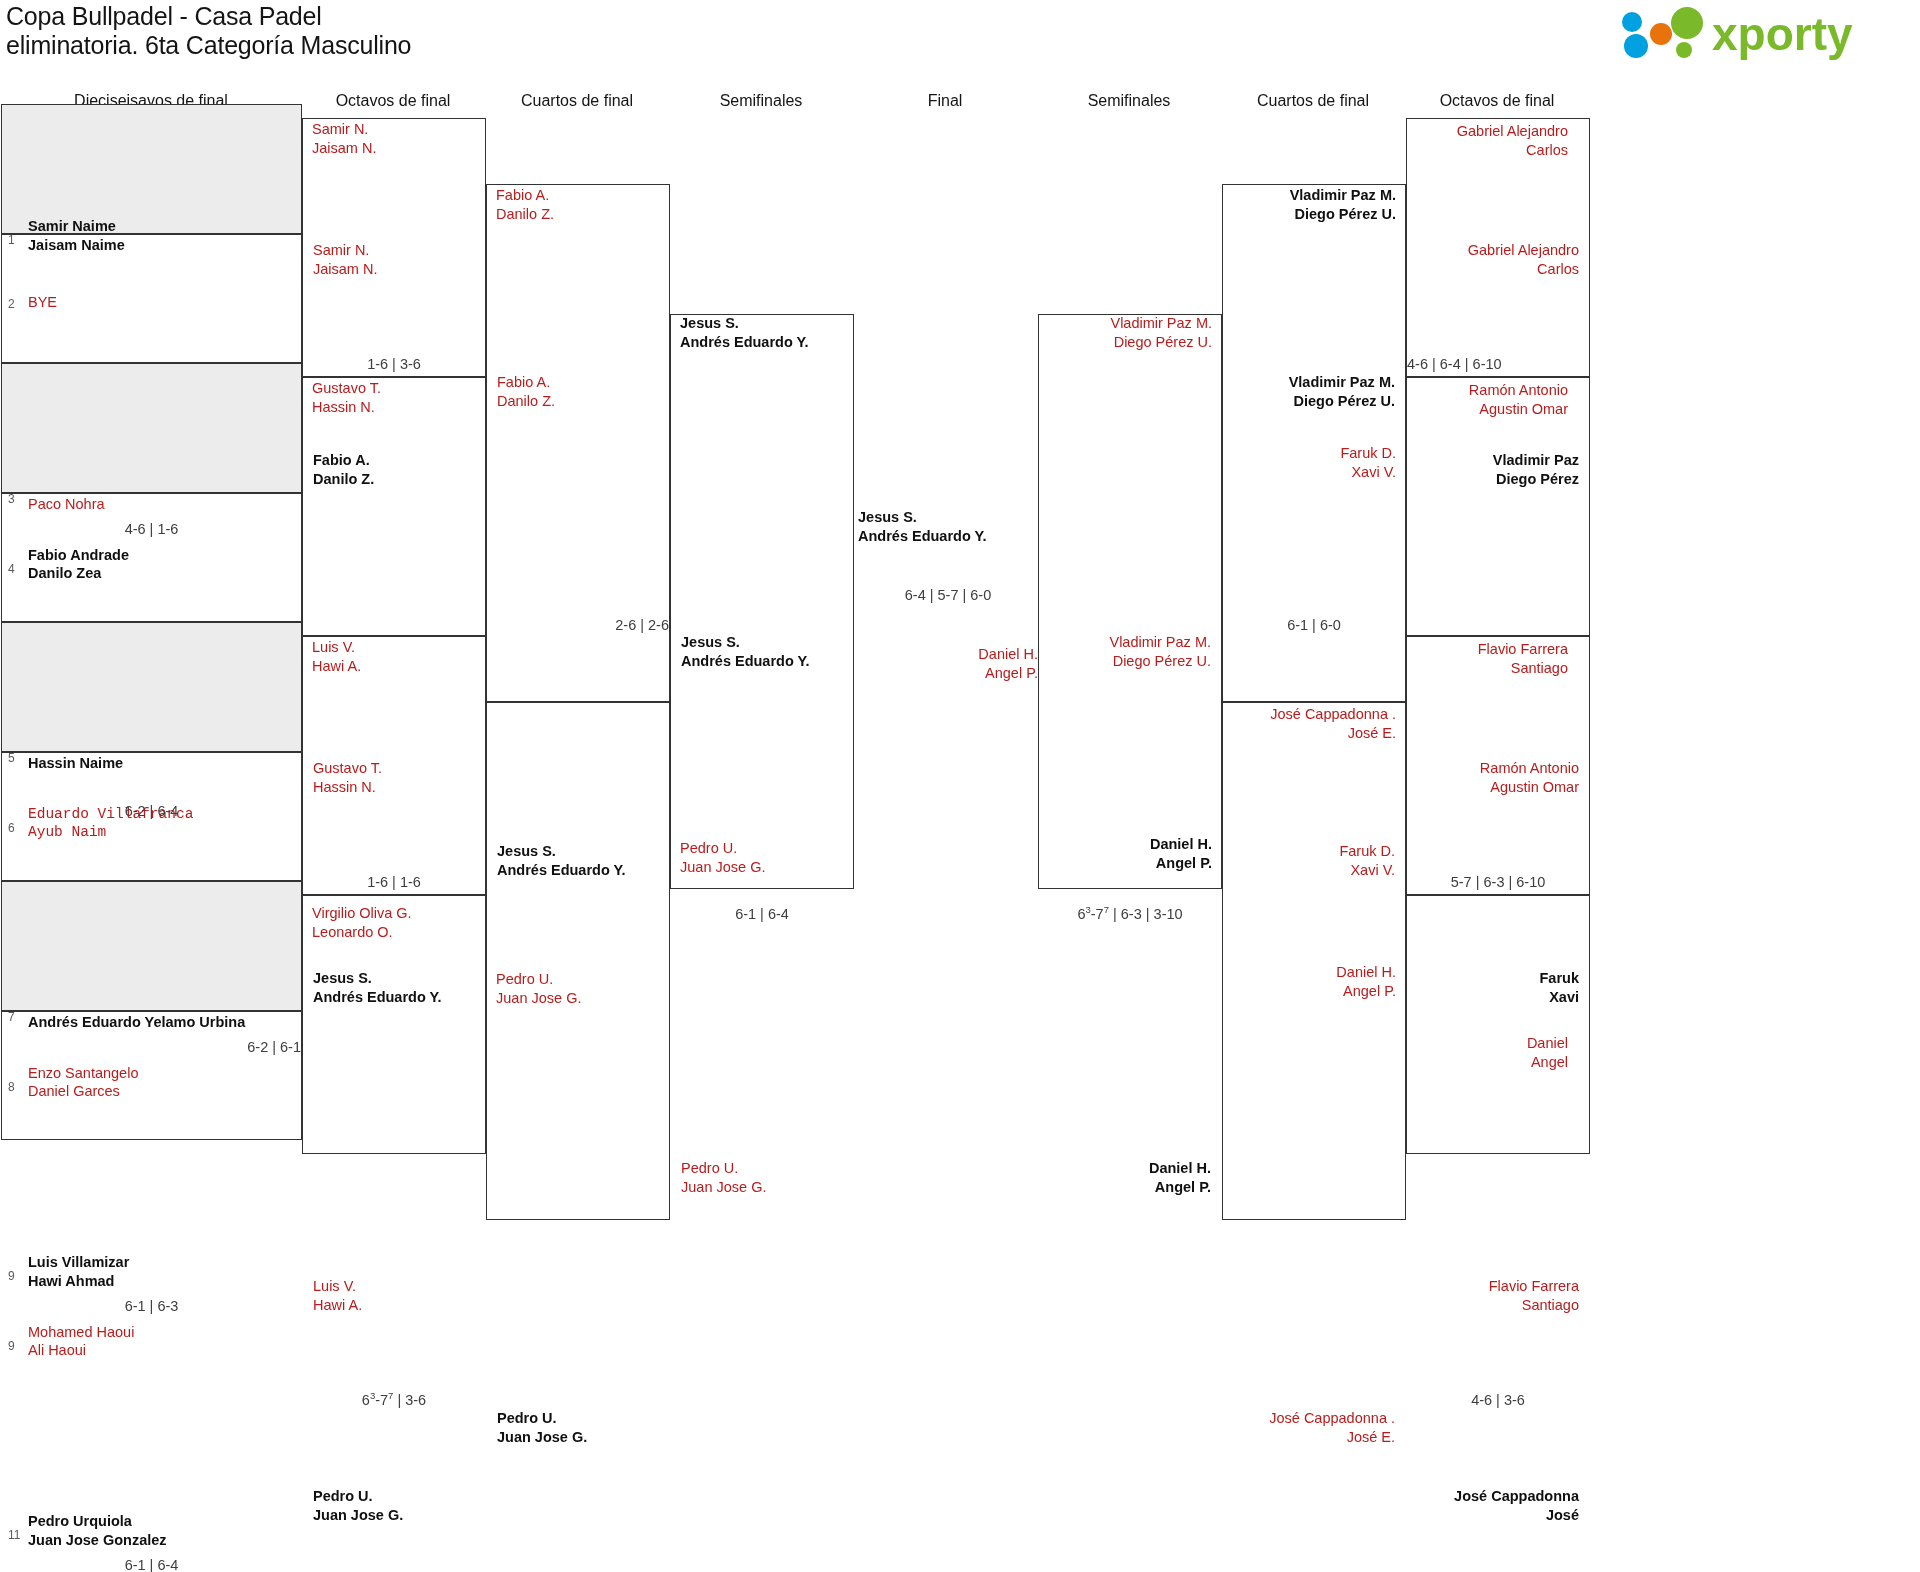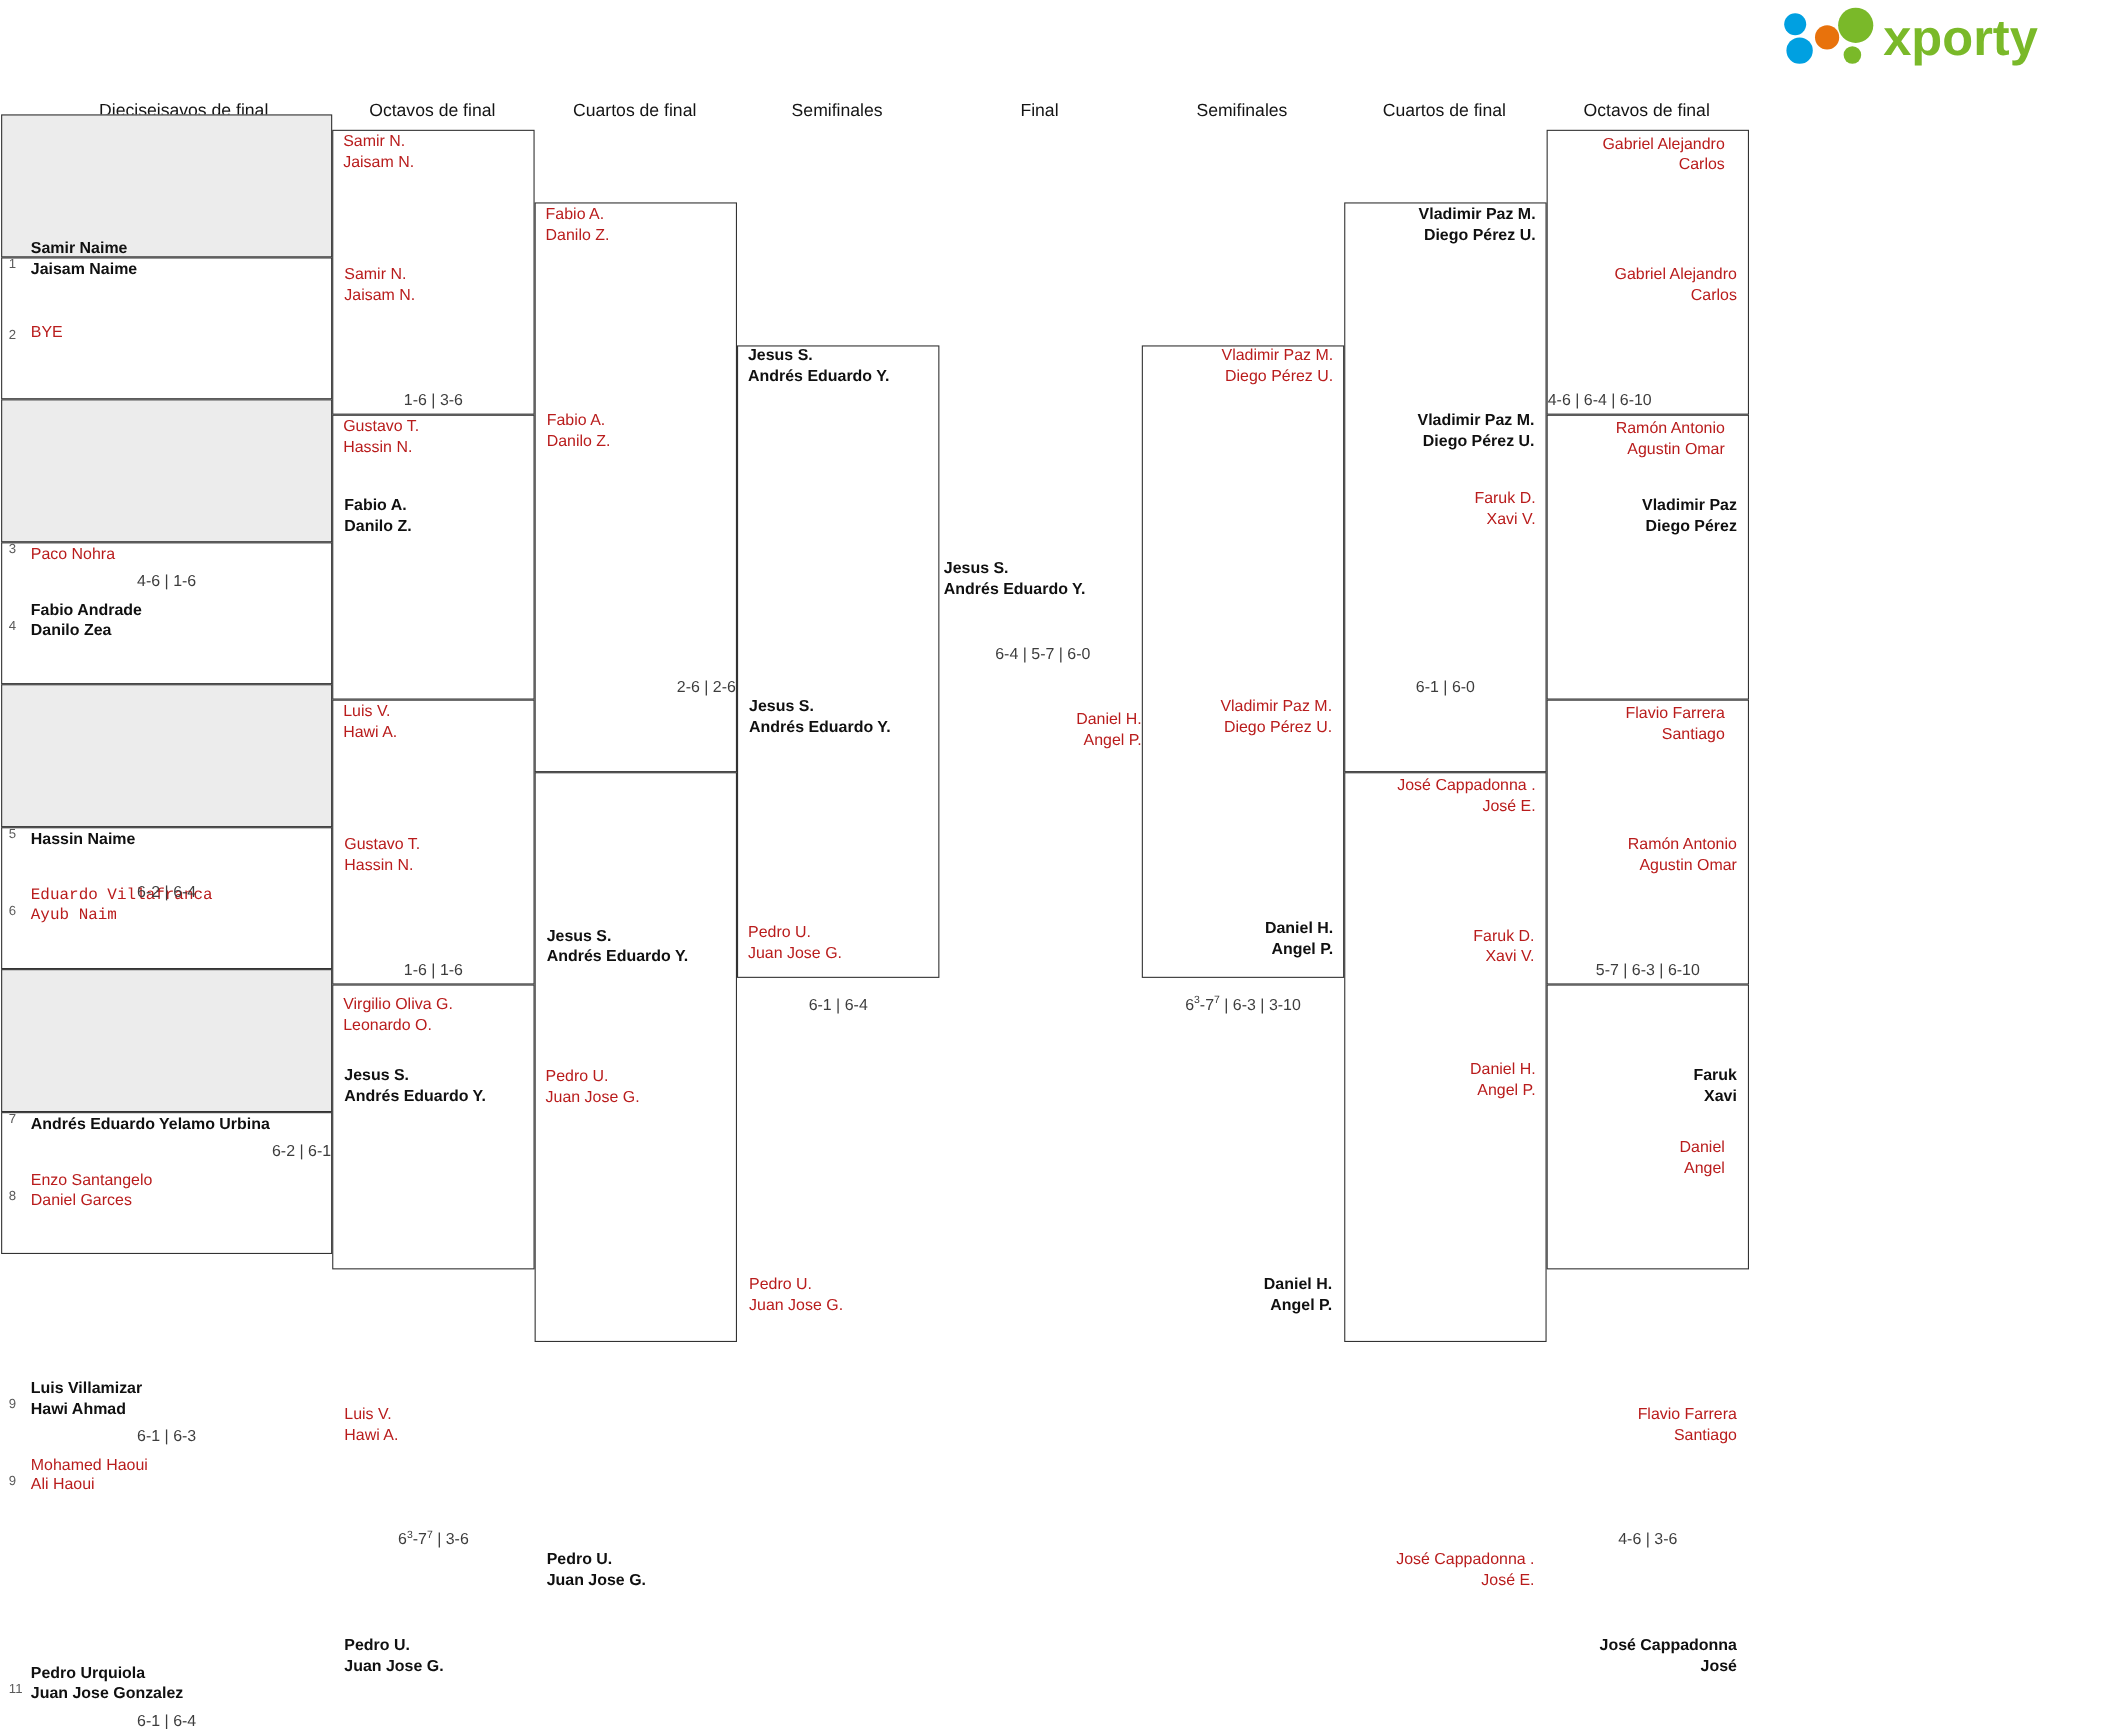--- a/index.html
+++ b/index.html
@@ -53,34 +53,36 @@
     font-size: 14.5px; line-height: 18px; color: #3d3d3d;
     white-space: nowrap;
   }
   .score sup { font-size: 9.5px; vertical-align: super; line-height: 0; }
 </style>
 </head>
 <body>
 
 <div id="root">
 
+  <div class="title">Copa Bullpadel - Casa Padel
+eliminatoria. 6ta Categoría Masculino</div>
 
   <div class="logo">
     <svg width="300" height="54" viewBox="0 0 300 54">
       <circle cx="18" cy="16" r="10" fill="#00a0e1"></circle>
       <circle cx="22" cy="40" r="12" fill="#00a0e1"></circle>
       <circle cx="47" cy="28" r="11" fill="#e8720c"></circle>
       <circle cx="73" cy="17" r="16" fill="#7ab929"></circle>
       <circle cx="70" cy="44" r="8" fill="#7ab929"></circle>
       <text x="98" y="44" font-family="Liberation Sans, sans-serif" font-size="46" font-weight="700" fill="#7ab929">xporty</text>
     </svg>
   </div>
 
   <div id="heads">
-      <div class="round-head" style="left: 167px;">Dieciseisavos de final</div>
+      <div class="round-head" style="left: 151px;">Dieciseisavos de final</div>
       <div class="round-head" style="left: 393px;">Octavos de final</div>
       <div class="round-head" style="left: 577px;">Cuartos de final</div>
       <div class="round-head" style="left: 761px;">Semifinales</div>
       <div class="round-head" style="left: 945px;">Final</div>
       <div class="round-head" style="left: 1129px;">Semifinales</div>
       <div class="round-head" style="left: 1313px;">Cuartos de final</div>
       <div class="round-head" style="left: 1497px;">Octavos de final</div>
     </div>
 
   <div id="bracket">

